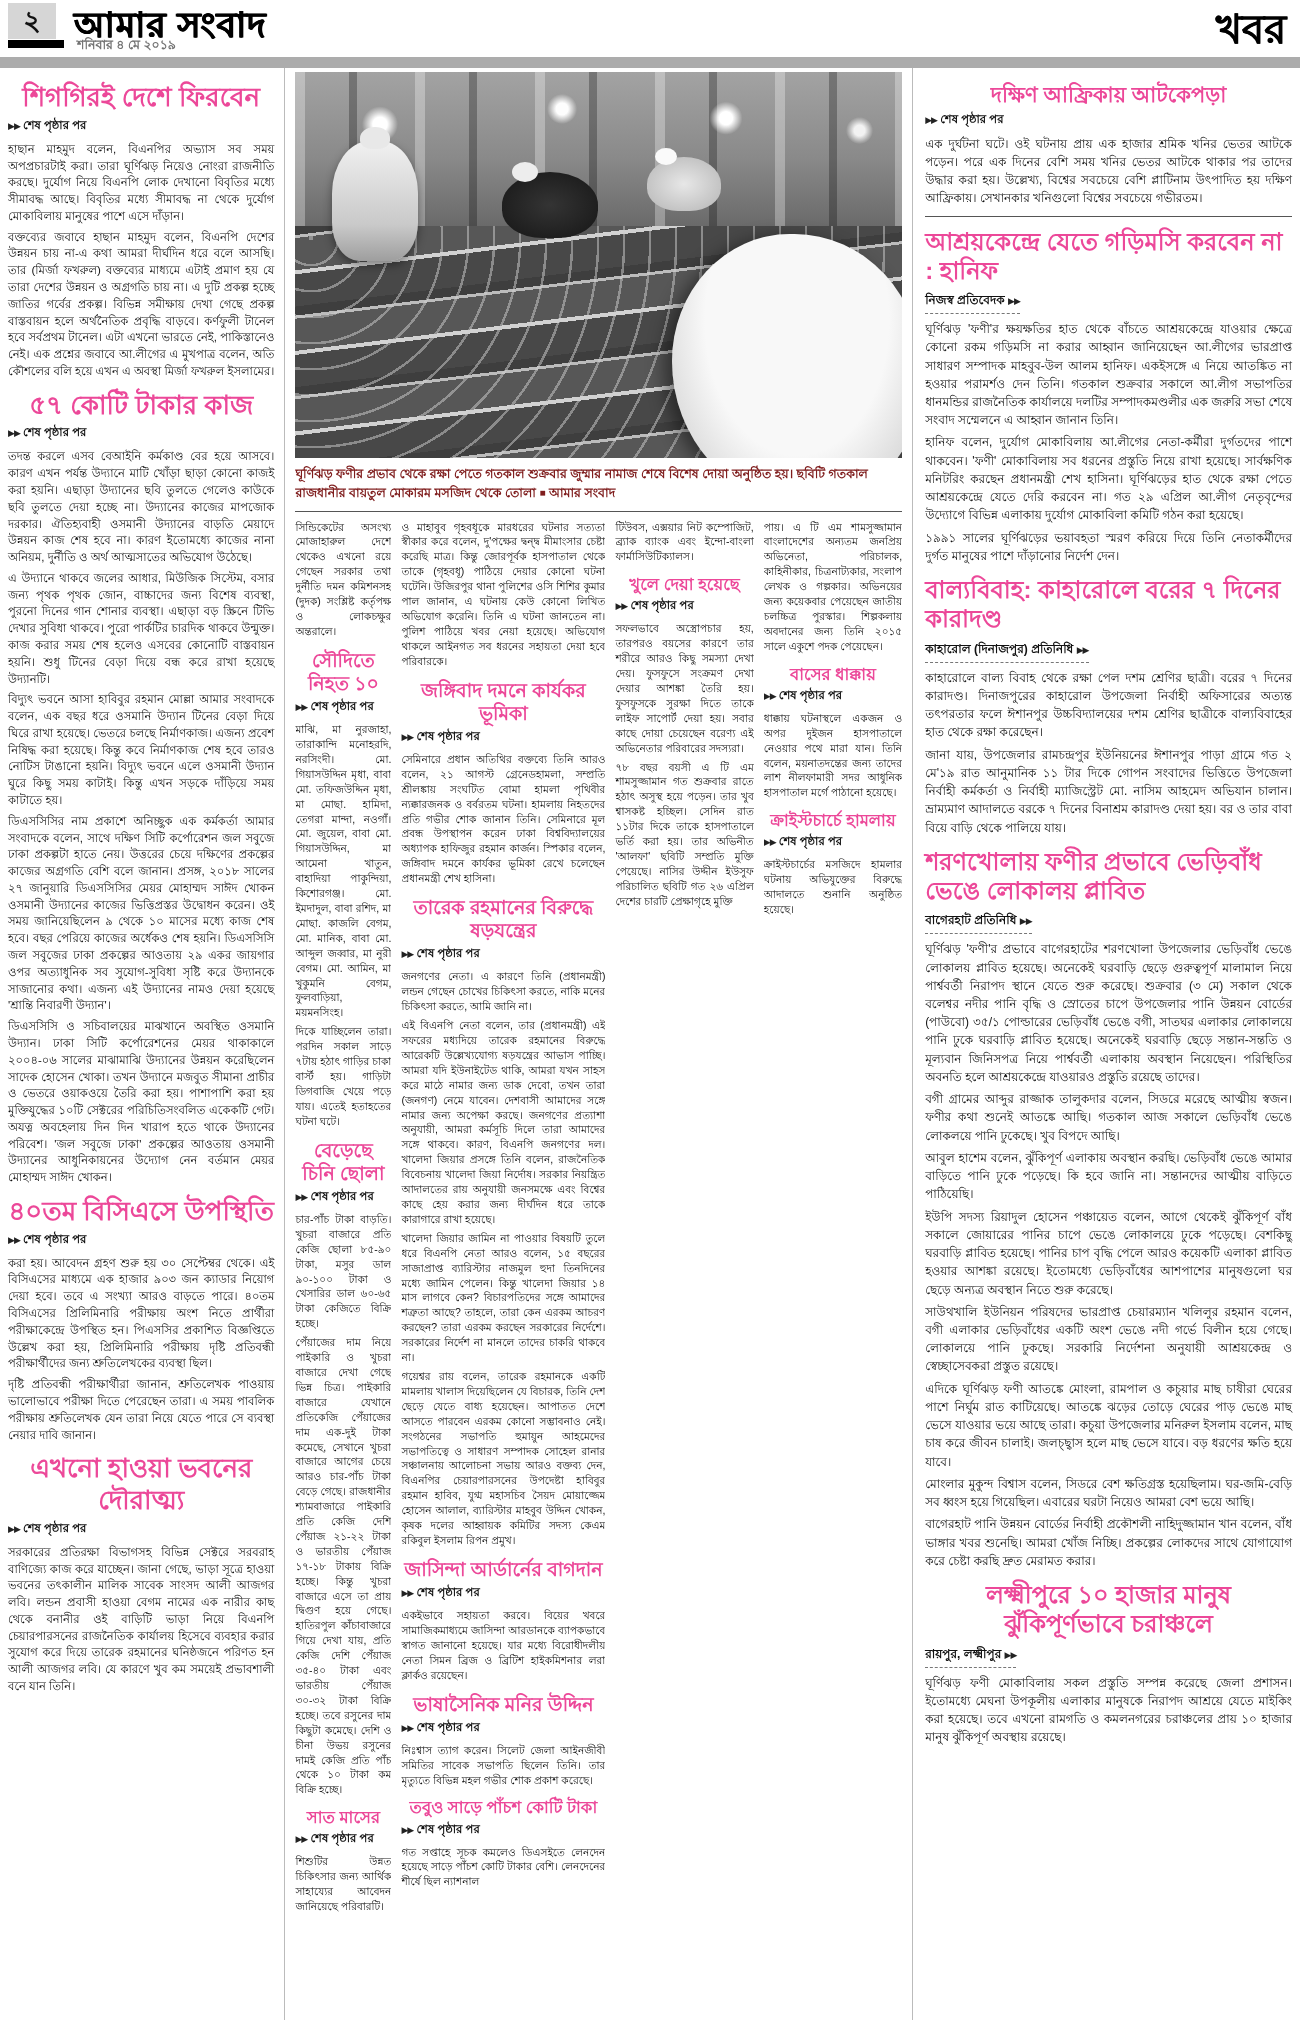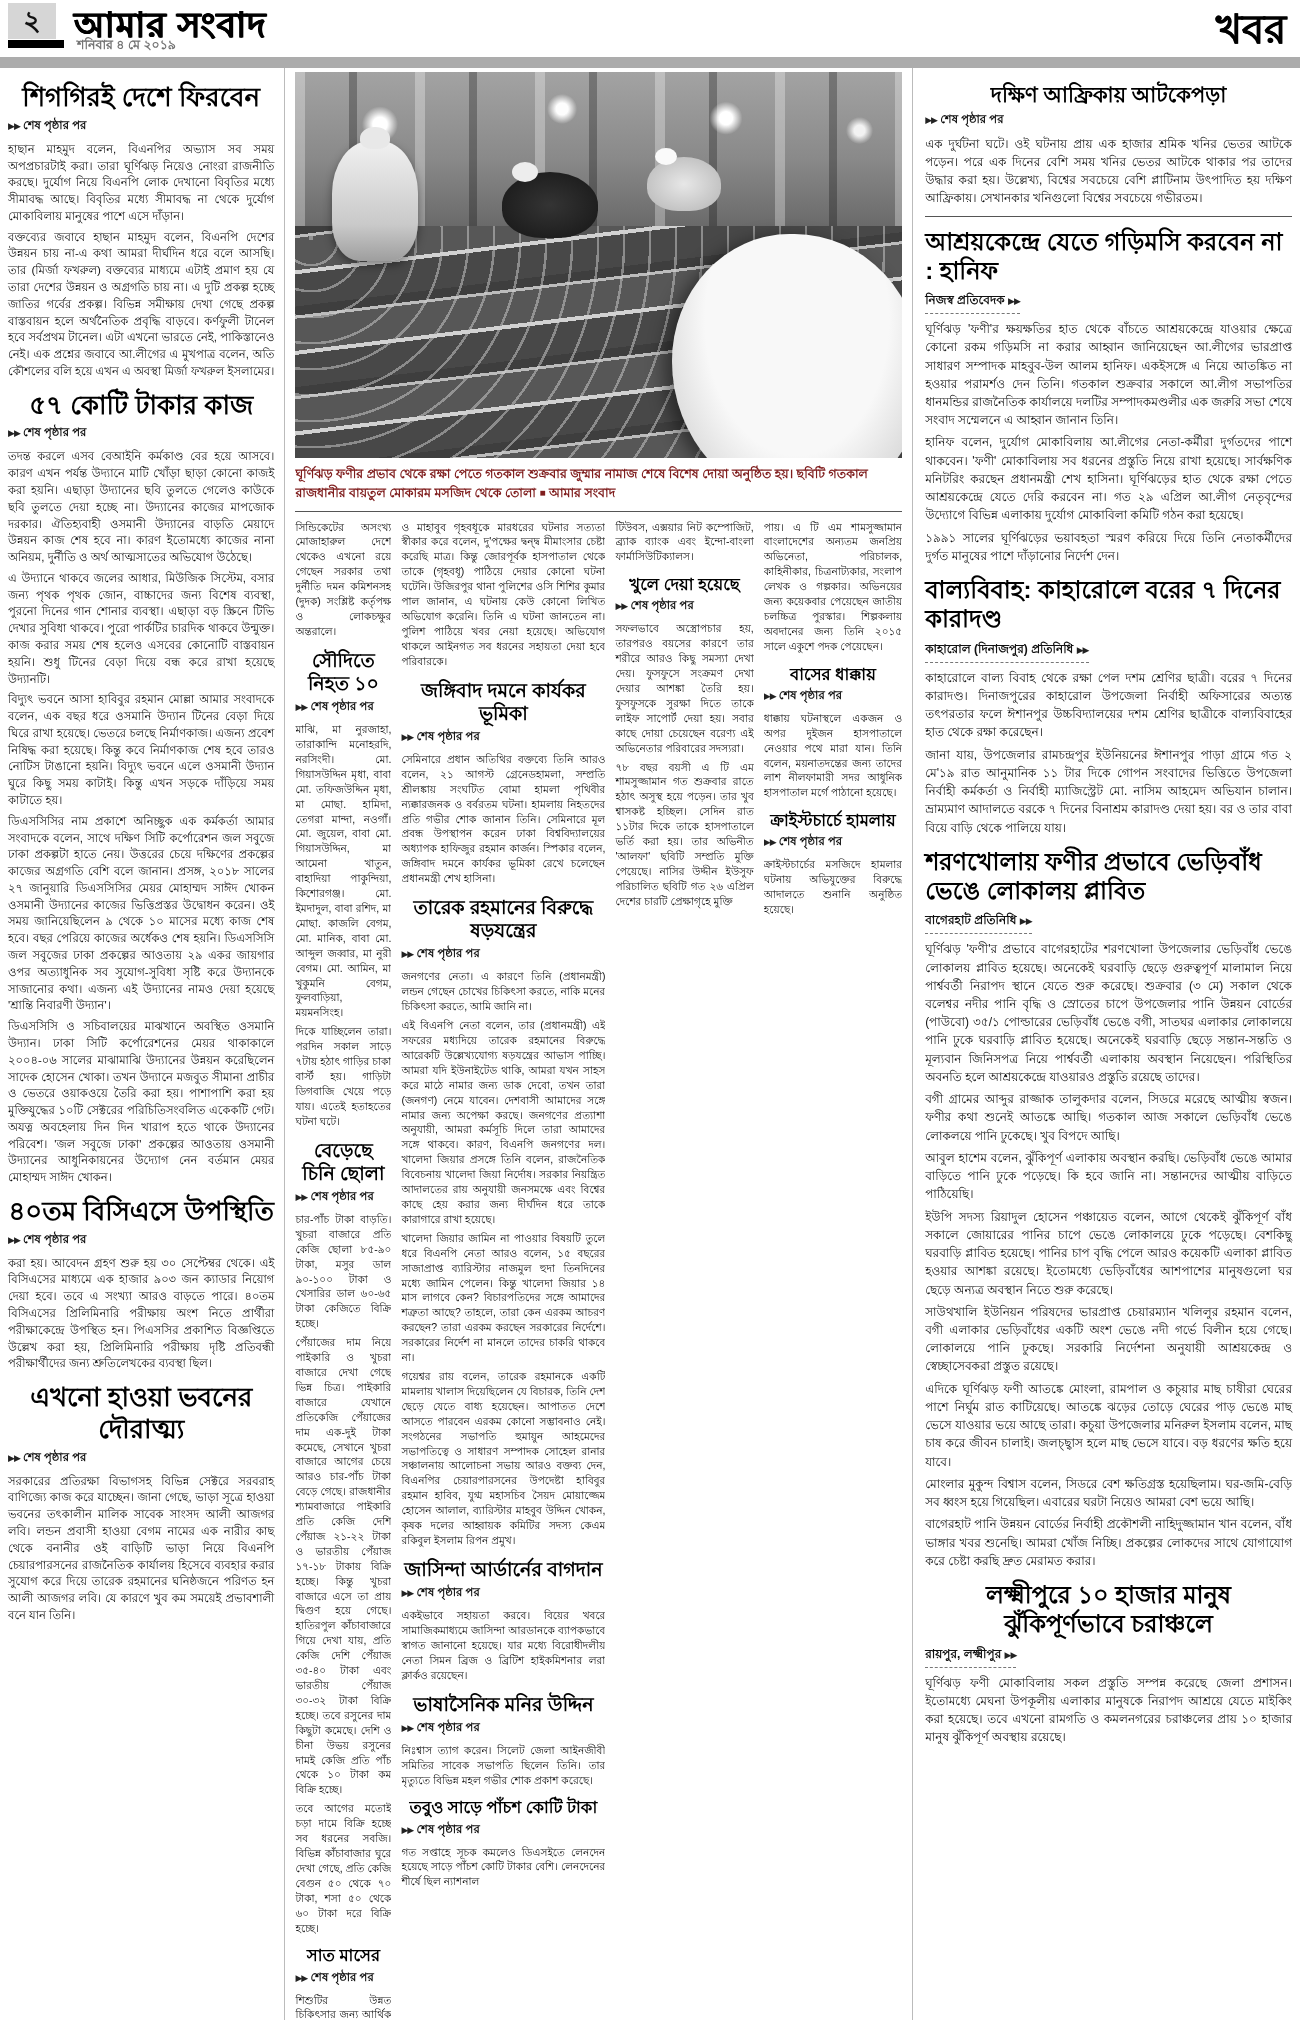--- a/index.html
+++ b/index.html
@@ -25,21 +25,21 @@
   .middle { width:660px; padding:4px 10px 0 10px; overflow:hidden; }
   .colR { width:408px; padding:4px 8px 0 12px; border-left:1px solid #bbb; overflow:hidden; }
 
   .midcols { display:flex; gap:10px; margin-top:6px; }
   .mc { overflow:hidden; }
   .mc-narrow { flex:0 0 96px; }
   .mc-wide { flex:0 0 204px; }
   .mc-reg { flex:1 1 0; }
 
   
-  .hl { font-weight:800; text-align:center; line-height:1.22; color:#000000; margin:10px 0 3px; }
+  .hl { font-weight:800; text-align:center; line-height:1.22; color:#ec4899; margin:10px 0 3px; }
   .hl-xl { font-size:26px; }
   .hl-lg { font-size:24px; text-align:left; }
   .hl-md { font-size:19px; }
   .hl-sm { font-size:16.5px; }
   .hl-c  { text-align:center; }
 
   .cont { font-size:11.5px; font-weight:bold; margin:2px 0 5px; color:#111; }
   .byline { font-size:12px; font-weight:bold; margin:3px 0 6px; display:inline-block;
             border-bottom:1px dashed #777; padding-bottom:2px; }
   .arrows { font-size:9px; letter-spacing:-1px; color:#222; }
@@ -128,20 +128,21 @@
             <p>ডিএসসিসির নাম প্রকাশে অনিচ্ছুক এক কর্মকর্তা আমার সংবাদকে বলেন, সাথে দক্ষিণ সিটি কর্পোরেশন জল সবুজে ঢাকা প্রকল্পটা হাতে নেয়। উত্তরের চেয়ে দক্ষিণের প্রকল্পের কাজের অগ্রগতি বেশি বলে জানান। প্রসঙ্গ, ২০১৮ সালের ২৭ জানুয়ারি ডিএসসিসির মেয়র মোহাম্মদ সাঈদ খোকন ওসমানী উদ্যানের কাজের ভিত্তিপ্রস্তর উদ্বোধন করেন। ওই সময় জানিয়েছিলেন ৯ থেকে ১০ মাসের মধ্যে কাজ শেষ হবে। বছর পেরিয়ে কাজের অর্ধেকও শেষ হয়নি। ডিএসসিসি জল সবুজের ঢাকা প্রকল্পের আওতায় ২৯ একর জায়গার ওপর অত্যাধুনিক সব সুযোগ-সুবিধা সৃষ্টি করে উদ্যানকে সাজানোর কথা। এজন্য এই উদ্যানের নামও দেয়া হয়েছে 'শ্রান্তি নিবারণী উদ্যান'।</p>
             <p>ডিএসসিসি ও সচিবালয়ের মাঝখানে অবস্থিত ওসমানি উদ্যান। ঢাকা সিটি কর্পোরেশনের মেয়র থাকাকালে ২০০৪-০৬ সালের মাঝামাঝি উদ্যানের উন্নয়ন করেছিলেন সাদেক হোসেন খোকা। তখন উদ্যানে মজবুত সীমানা প্রাচীর ও ভেতরে ওয়াকওয়ে তৈরি করা হয়। পাশাপাশি করা হয় মুক্তিযুদ্ধের ১০টি সেক্টরের পরিচিতিসংবলিত একেকটি গেট। অযত্ন অবহেলায় দিন দিন খারাপ হতে থাকে উদ্যানের পরিবেশ। 'জল সবুজে ঢাকা' প্রকল্পের আওতায় ওসমানী উদ্যানের আধুনিকায়নের উদ্যোগ নেন বর্তমান মেয়র মোহাম্মদ সাঈদ খোকন।</p>
           </div>
       </div>
 
       <div class="article">
         <h2 class="hl hl-xl">৪০তম বিসিএসে উপস্থিতি</h2>
         <div class="cont"><span class="arrows">▶▶</span> <span>শেষ পৃষ্ঠার পর</span></div>
         <div class="body">
             <p>করা হয়। আবেদন গ্রহণ শুরু হয় ৩০ সেপ্টেম্বর থেকে। এই বিসিএসের মাধ্যমে এক হাজার ৯০৩ জন ক্যাডার নিয়োগ দেয়া হবে। তবে এ সংখ্যা আরও বাড়তে পারে। ৪০তম বিসিএসের প্রিলিমিনারি পরীক্ষায় অংশ নিতে প্রার্থীরা পরীক্ষাকেন্দ্রে উপস্থিত হন। পিএসসির প্রকাশিত বিজ্ঞপ্তিতে উল্লেখ করা হয়, প্রিলিমিনারি পরীক্ষায় দৃষ্টি প্রতিবন্ধী পরীক্ষার্থীদের জন্য শ্রুতিলেখকের ব্যবস্থা ছিল।</p>
+            <p>দৃষ্টি প্রতিবন্ধী পরীক্ষার্থীরা জানান, শ্রুতিলেখক পাওয়ায় ভালোভাবে পরীক্ষা দিতে পেরেছেন তারা। এ সময় পাবলিক পরীক্ষায় শ্রুতিলেখক যেন তারা নিয়ে যেতে পারে সে ব্যবস্থা নেয়ার দাবি জানান।</p>
           </div>
       </div>
 
       <div class="article">
         <h2 class="hl hl-xl">এখনো হাওয়া ভবনের দৌরাত্ম্য</h2>
         <div class="cont"><span class="arrows">▶▶</span> <span>শেষ পৃষ্ঠার পর</span></div>
         <div class="body">
             <p>সরকারের প্রতিরক্ষা বিভাগসহ বিভিন্ন সেক্টরে সরবরাহ বাণিজ্যে কাজ করে যাচ্ছেন। জানা গেছে, ভাড়া সূত্রে হাওয়া ভবনের তৎকালীন মালিক সাবেক সাংসদ আলী আজগর লবি। লন্ডন প্রবাসী হাওয়া বেগম নামের এক নারীর কাছ থেকে বনানীর ওই বাড়িটি ভাড়া নিয়ে বিএনপি চেয়ারপারসনের রাজনৈতিক কার্যালয় হিসেবে ব্যবহার করার সুযোগ করে দিয়ে তারেক রহমানের ঘনিষ্ঠজনে পরিণত হন আলী আজগর লবি। যে কারণে খুব কম সময়েই প্রভাবশালী বনে যান তিনি।</p>
           </div>
       </div>
@@ -179,21 +180,20 @@
                 <p>দিকে যাচ্ছিলেন তারা। পরদিন সকাল সাড়ে ৭টায় হঠাৎ গাড়ির চাকা বার্স্ট হয়। গাড়িটা ডিগবাজি খেয়ে পড়ে যায়। এতেই হতাহতের ঘটনা ঘটে।</p>
               </div>
           </div>
 
           <div class="article">
             <h3 class="hl hl-md">বেড়েছে চিনি ছোলা</h3>
             <div class="cont"><span class="arrows">▶▶</span> <span>শেষ পৃষ্ঠার পর</span></div>
             <div class="body">
                 <p>চার-পাঁচ টাকা বাড়তি। খুচরা বাজারে প্রতি কেজি ছোলা ৮৫-৯০ টাকা, মসুর ডাল ৯০-১০০ টাকা ও খেসারির ডাল ৬০-৬৫ টাকা কেজিতে বিক্রি হচ্ছে।</p>
                 <p>পেঁয়াজের দাম নিয়ে পাইকারি ও খুচরা বাজারে দেখা গেছে ভিন্ন চিত্র। পাইকারি বাজারে যেখানে প্রতিকেজি পেঁয়াজের দাম এক-দুই টাকা কমেছে, সেখানে খুচরা বাজারে আগের চেয়ে আরও চার-পাঁচ টাকা বেড়ে গেছে। রাজধানীর শ্যামবাজারে পাইকারি প্রতি কেজি দেশি পেঁয়াজ ২১-২২ টাকা ও ভারতীয় পেঁয়াজ ১৭-১৮ টাকায় বিক্রি হচ্ছে। কিন্তু খুচরা বাজারে এসে তা প্রায় দ্বিগুণ হয়ে গেছে। হাতিরপুল কাঁচাবাজারে গিয়ে দেখা যায়, প্রতি কেজি দেশি পেঁয়াজ ৩৫-৪০ টাকা এবং ভারতীয় পেঁয়াজ ৩০-৩২ টাকা বিক্রি হচ্ছে। তবে রসুনের দাম কিছুটা কমেছে। দেশি ও চীনা উভয় রসুনের দামই কেজি প্রতি পাঁচ থেকে ১০ টাকা কম বিক্রি হচ্ছে।</p>
-                <p>তবে আগের মতোই চড়া দামে বিক্রি হচ্ছে সব ধরনের সবজি। বিভিন্ন কাঁচাবাজার ঘুরে দেখা গেছে, প্রতি কেজি বেগুন ৫০ থেকে ৭০ টাকা, শসা ৫০ থেকে ৬০ টাকা দরে বিক্রি হচ্ছে।</p>
               </div>
           </div>
 
           <div class="article">
             <h3 class="hl hl-sm">সাত মাসের</h3>
             <div class="cont"><span class="arrows">▶▶</span> <span>শেষ পৃষ্ঠার পর</span></div>
             <div class="body">
                 <p>শিশুটির উন্নত চিকিৎসার জন্য আর্থিক সাহায্যের আবেদন জানিয়েছে পরিবারটি।</p>
               </div>
           </div>

